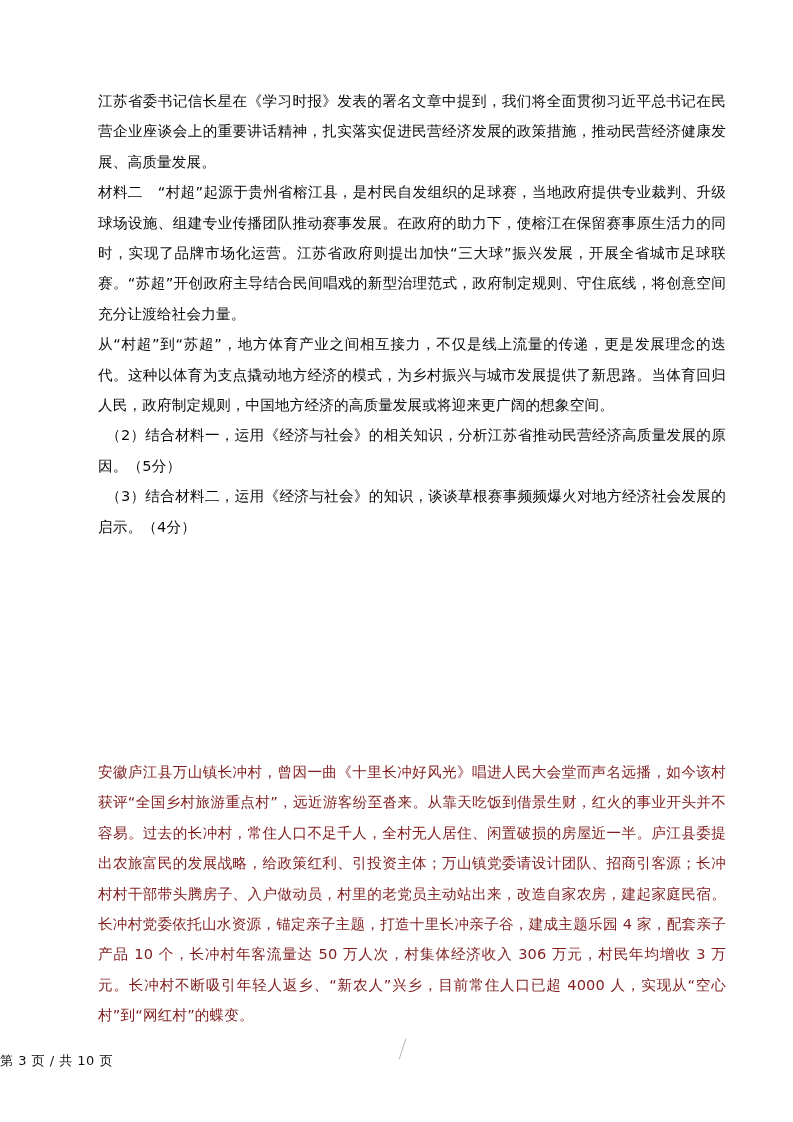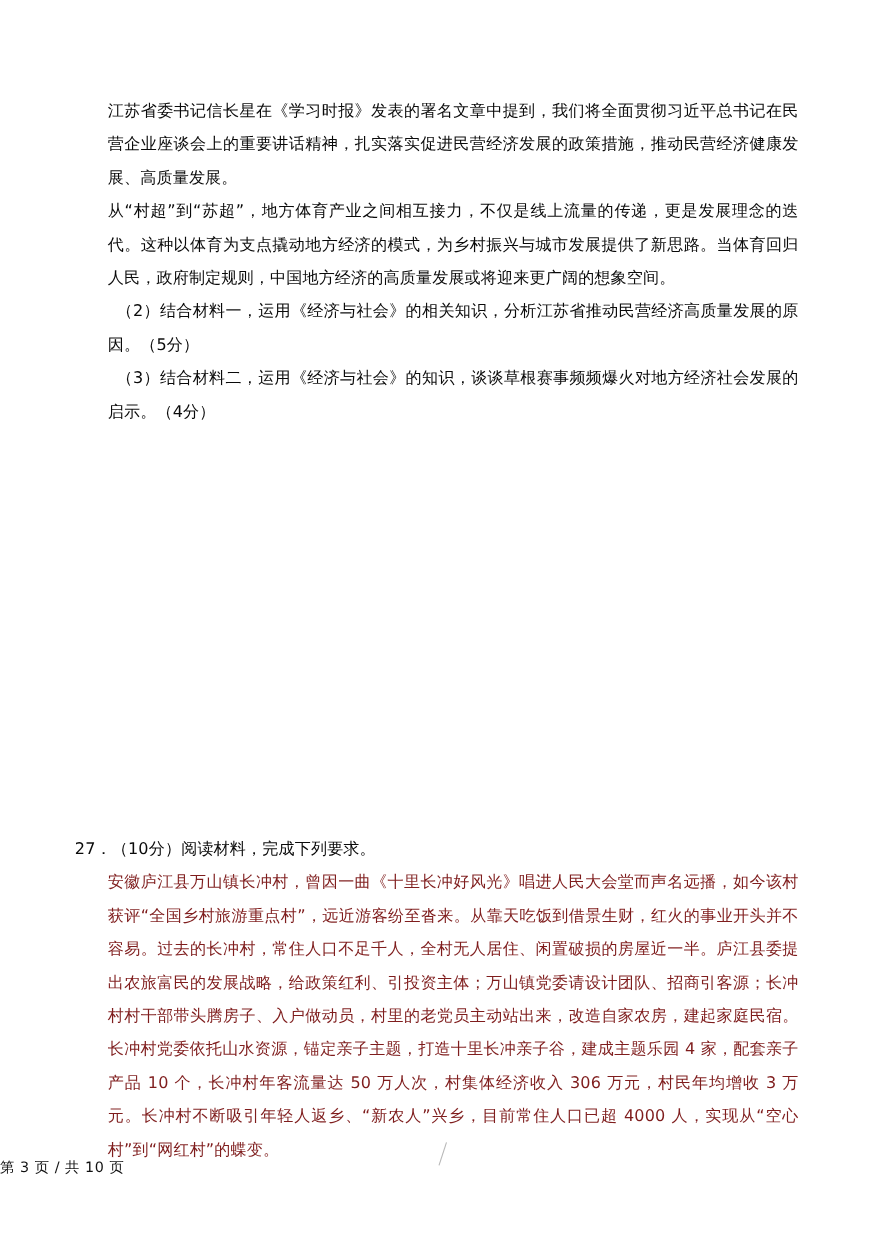--- a/index.html
+++ b/index.html
@@ -107,32 +107,32 @@
 </style>
 </head>
 <body>
 
 <div class="page">
 
   <div class="content">
 
     <p class="para">江苏省委书记信长星在《学习时报》发表的署名文章中提到，我们将全面贯彻习近平总书记在民营企业座谈会上的重要讲话精神，扎实落实促进民营经济发展的政策措施，推动民营经济健康发展、高质量发展。</p>
 
+    <p class="para">材料二　“村超”起源于贵州省榕江县，是村民自发组织的足球赛，当地政府提供专业裁判、升级球场设施、组建专业传播团队推动赛事发展。在政府的助力下，使榕江在保留赛事原生活力的同时，实现了品牌市场化运营。江苏省政府则提出加快“三大球”振兴发展，开展全省城市足球联赛。“苏超”开创政府主导结合民间唱戏的新型治理范式，政府制定规则、守住底线，将创意空间充分让渡给社会力量。</p>
 
     <p class="para">从“村超”到“苏超”，地方体育产业之间相互接力，不仅是线上流量的传递，更是发展理念的迭代。这种以体育为支点撬动地方经济的模式，为乡村振兴与城市发展提供了新思路。当体育回归人民，政府制定规则，中国地方经济的高质量发展或将迎来更广阔的想象空间。</p>
 
     <p class="para q-indent">（2）结合材料一，运用《经济与社会》的相关知识，分析江苏省推动民营经济高质量发展的原因。（5分）</p>
 
     <p class="para q-indent">（3）结合材料二，运用《经济与社会》的知识，谈谈草根赛事频频爆火对地方经济社会发展的启示。（4分）</p>
 
   </div>
 
   <div class="section27">
 
-    <p class="q-head">27．（10分）阅读材料，完成下列要求。</p>
 
     <p class="q-body">安徽庐江县万山镇长冲村，曾因一曲《十里长冲好风光》唱进人民大会堂而声名远播，如今该村获评“全国乡村旅游重点村”，远近游客纷至沓来。从靠天吃饭到借景生财，红火的事业开头并不容易。过去的长冲村，常住人口不足千人，全村无人居住、闲置破损的房屋近一半。庐江县委提出农旅富民的发展战略，给政策红利、引投资主体；万山镇党委请设计团队、招商引客源；长冲村村干部带头腾房子、入户做动员，村里的老党员主动站出来，改造自家农房，建起家庭民宿。长冲村党委依托山水资源，锚定亲子主题，打造十里长冲亲子谷，建成主题乐园 4 家，配套亲子产品 10 个，长冲村年客流量达 50 万人次，村集体经济收入 306 万元，村民年均增收 3 万元。长冲村不断吸引年轻人返乡、“新农人”兴乡，目前常住人口已超 4000 人，实现从“空心村”到“网红村”的蝶变。</p>
 
   </div>
 
   <div class="footer-mark">
       <i></i>
     </div>
 
   <div class="footer">

